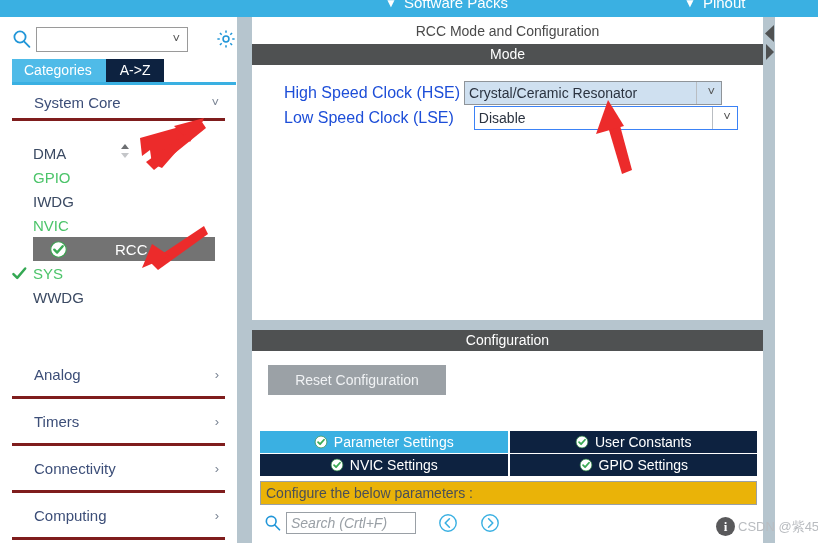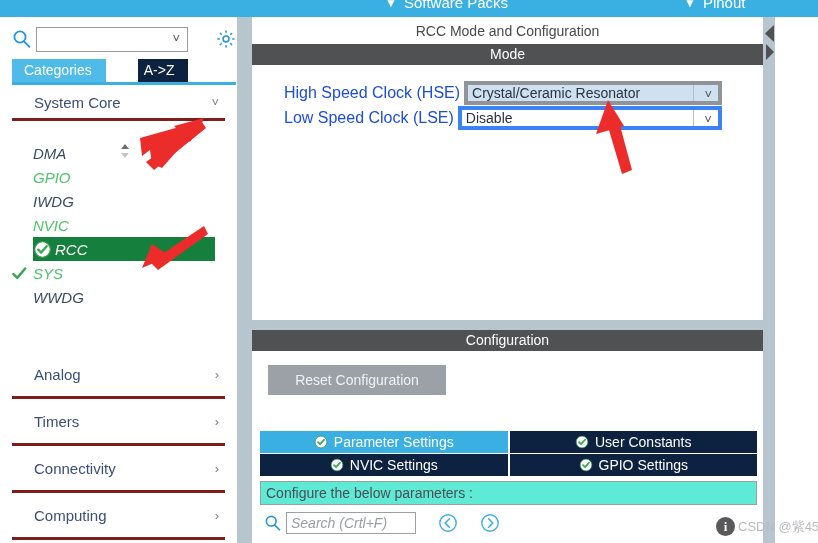--- a/index.html
+++ b/index.html
@@ -115,23 +115,22 @@
     background: #4fbbe8;
     color: #ffffff;
     font-size: 14px;
     padding: 2px 14px 3px 12px;
     line-height: 18px;
   }
   .tab-az {
     background: #0d2240;
     color: #ffffff;
     font-size: 14px;
-    padding: 2px 14px 3px 6px;
+    padding: 2px 14px 3px 14px;
     line-height: 18px;
-    margin-left: 32px;
   }
   .tabs-underline {
     position: absolute;
     left: 12px;
     top: 65px;
     width: 224px;
     height: 3px;
     background: #3ab0e2;
   }
 
@@ -180,26 +179,27 @@
     position: relative;
     height: 24px;
     display: flex;
     align-items: center;
     padding-left: 33px;
     font-size: 15px;
     color: #3b4a63;
     box-sizing: border-box;
   }
   .tree-item.selected {
-    background: #15803d;
+    background: #737373;
     color: #ffffff;
     margin: 0 22px 0 33px;
-    padding-left: 0;
-  }
-  .tree-item .ti-label { white-space: nowrap; font-style: italic; }
+    padding-left: 16px;
+    gap: 44px;
+  }
+  .tree-item .ti-label { white-space: nowrap; }
   .tree-item.green .ti-label { color: #4cc46a; }
   .tree-item .ti-icon {
     width: 19px;
     height: 19px;
     margin-right: 3px;
     flex: 0 0 auto;
     display: inline-block;
   }
   .tree-item.selected .ti-label { color: #ffffff; }
 
@@ -280,21 +280,21 @@
     height: 24px;
   }
   .form-label {
     font-size: 16px;
     color: #1d4ed8;
     white-space: nowrap;
   }
   .dropdown {
     position: relative;
     height: 24px;
-    border: 4px solid #3b82f6;
+    border: 1px solid #3b82f6;
     background: #ffffff;
     box-sizing: border-box;
     display: flex;
     align-items: center;
   }
   .dropdown.highlight { background: #cfe0f0; border-color: #8f9499; }
   .dropdown .dd-text {
     font-size: 14px;
     color: #2b3340;
     padding-left: 4px;
@@ -386,21 +386,21 @@
   .cfg-tab-row + .cfg-tab-row { margin-top: 1px; }
   .cfg-tab .ck { width: 14px; height: 14px; flex: 0 0 auto; }
 
   .params-bar {
     position: absolute;
     left: 8px;
     top: 130px;
     width: 497px;
     height: 24px;
     border: 1px solid #9aa0a6;
-    background: #5eead4;
+    background: #eab308;
     box-sizing: border-box;
     display: flex;
     align-items: center;
     padding-left: 5px;
     font-size: 14px;
     color: #4a4f57;
   }
   .search-bar2 {
     position: absolute;
     left: 8px;
@@ -593,21 +593,21 @@
         <span class="form-label">High Speed Clock (HSE)</span>
         <div class="dropdown highlight" style="width:258px; margin-left:4px;">
           <span class="dd-text">Crystal/Ceramic Resonator</span>
           <span class="dd-sep"></span>
           <span class="dd-arrow">˅</span>
         </div>
       </div>
 
       <div class="form-row" style="left:32px; top:41px;">
         <span class="form-label">Low Speed Clock (LSE)</span>
-        <div class="dropdown" style="width:264px; margin-left:4px;">
+        <div class="dropdown" style="width:264px; margin-left:20px;">
           <span class="dd-text">Disable</span>
           <span class="dd-sep"></span>
           <span class="dd-arrow">˅</span>
         </div>
       </div>
 
 
     </div>
 
     <div class="panel-gap"></div>

